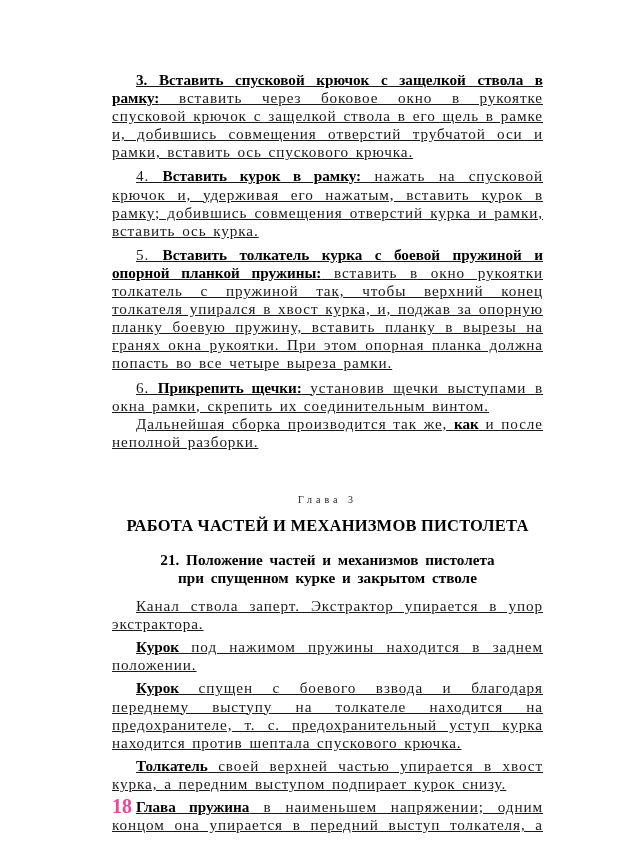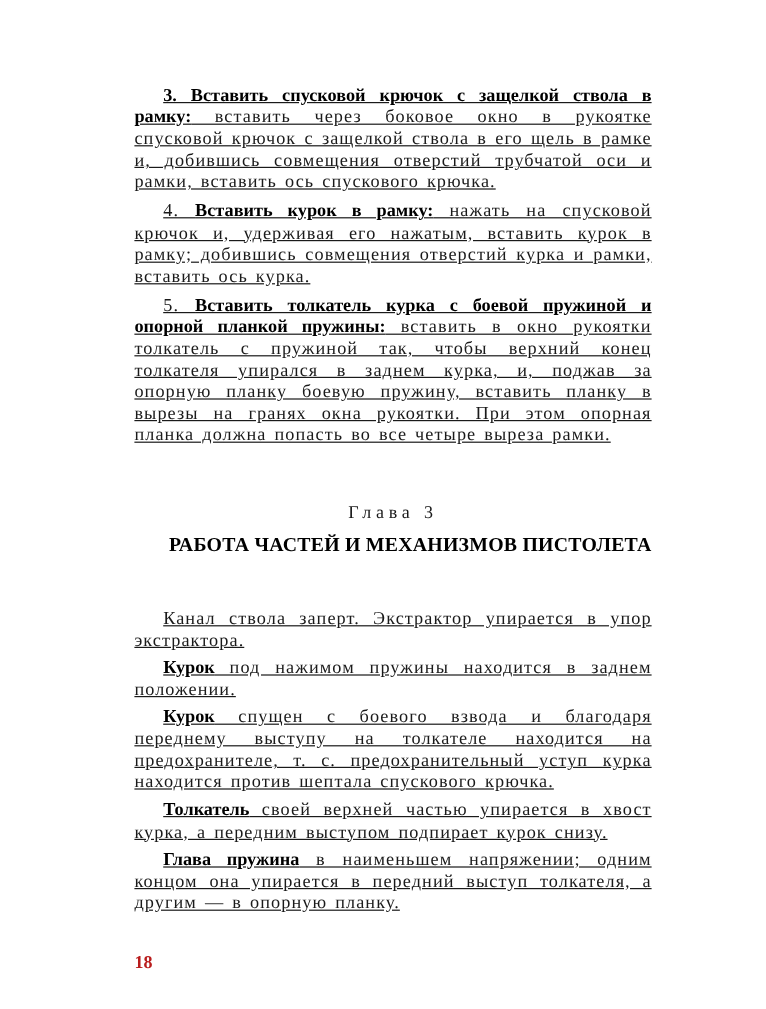--- a/index.html
+++ b/index.html
@@ -4,40 +4,42 @@
 <style>
   html, body { margin: 0; padding: 0; background: #ffffff; }
   body { width: 638px; height: 841px; position: relative; overflow: hidden; }
   .page {
     position: absolute; left: 112px; top: 71px; width: 431px;
     font-family: "Liberation Serif", "DejaVu Serif", serif;
     font-size: 15.2px; line-height: 18.1px; color: #1a1a1a;
   }
   .p { margin: 0; text-align: justify; text-indent: 24px; letter-spacing: 0.9px; word-spacing: 2px; text-decoration: underline; }
   .p b { letter-spacing: 0; font-weight: bold; color: #000; }
-  .chapter { text-align: center; letter-spacing: 4px; margin: 40px 0 0 0; font-size: 15px; }
-  .chapter-title { text-align: right; font-weight: bold; font-size: 16.5px; margin: 8px 0 0 0; letter-spacing: 0.2px; color:#000; }
+  .chapter { text-align: center; letter-spacing: 4px; margin: 40px 0 0 0; font-size: 10px; }
+  .chapter-title { text-align: center; font-weight: bold; font-size: 16.5px; margin: 8px 0 0 0; letter-spacing: 0.2px; color:#000; }
   .section-title { text-align: center; font-weight: bold; font-size: 15.2px; margin: 16px 0 0 0; line-height: 18px; word-spacing: 3px; color:#000; }
   .gap { height: 8px; }
-  .page-num { position: absolute; left: 112px; top: 795px; font-family: "Liberation Serif", serif; font-weight: bold; font-size: 15px; color:#b91c1c; }
+  .page-num { position: absolute; left: 112px; top: 795px; font-family: "Liberation Serif", serif; font-weight: bold; font-size: 20px; color:#ec4899; }
 </style>
 </head>
 <body>
 
 <div class="page">
   <p class="p"><b>3. Вставить спусковой крючок с защелкой ствола в рамку:</b><span> вставить через боковое окно в рукоятке спусковой крючок с защелкой ствола в его щель в рамке и, добившись совмещения отверстий трубчатой оси и рамки, вставить ось спускового крючка.</span></p>
   <div class="gap" style="height:6px"></div>
   <p class="p"><span>4. </span><b>Вставить курок в рамку:</b><span> нажать на спусковой крючок и, удерживая его нажатым, вставить курок в рамку; добившись совмещения отверстий курка и рамки, вставить ось курка.</span></p>
   <div class="gap" style="height:6px"></div>
-  <p class="p"><span>5. </span><b>Вставить толкатель курка с боевой пружиной и опорной планкой пружины:</b><span> вставить в окно рукоятки толкатель с пружиной так, чтобы верхний конец толкателя упирался в заднем курка, и, поджав за опорную планку боевую пружину, вставить планку в вырезы на гранях окна рукоятки. При этом опорная планка должна попасть во все четыре выреза рамки.</span></p>
+  <p class="p"><span>5. </span><b>Вставить толкатель курка с боевой пружиной и опорной планкой пружины:</b><span> вставить в окно рукоятки толкатель с пружиной так, чтобы верхний конец толкателя упирался в хвост курка, и, поджав за опорную планку боевую пружину, вставить планку в вырезы на гранях окна рукоятки. При этом опорная планка должна попасть во все четыре выреза рамки.</span></p>
   <div class="gap" style="height:6px"></div>
+  <p class="p"><span>6. </span><b>Прикрепить щечки:</b><span> установив щечки выступами в окна рамки, скрепить их соединительным винтом.</span></p>
+  <p class="p"><span>Дальнейшая сборка производится так же, </span><b>как</b><span> и после неполной разборки.</span></p>
 
   <p class="chapter">Глава 3</p>
   <p class="chapter-title">РАБОТА ЧАСТЕЙ И МЕХАНИЗМОВ ПИСТОЛЕТА</p>
-  <p class="section-title"><br></p>
+  <p class="section-title"><span>21. Положение частей и механизмов пистолета</span><br><span>при спущенном курке и закрытом стволе</span></p>
   <div class="gap" style="height:10px"></div>
 
   <p class="p"><span>Канал ствола заперт. Экстрактор упирается в упор экстрактора.</span></p>
   <div class="gap" style="height:5px"></div>
   <p class="p"><b>Курок</b><span> под нажимом пружины находится в заднем положении.</span></p>
   <div class="gap" style="height:5px"></div>
   <p class="p"><b>Курок</b><span> спущен с боевого взвода и благодаря переднему выступу на толкателе находится на предохранителе, т. с. предохранительный уступ курка находится против шептала спускового крючка.</span></p>
   <div class="gap" style="height:5px"></div>
   <p class="p"><b>Толкатель</b><span> своей верхней частью упирается в хвост курка, а передним выступом подпирает курок снизу.</span></p>
   <div class="gap" style="height:5px"></div>

